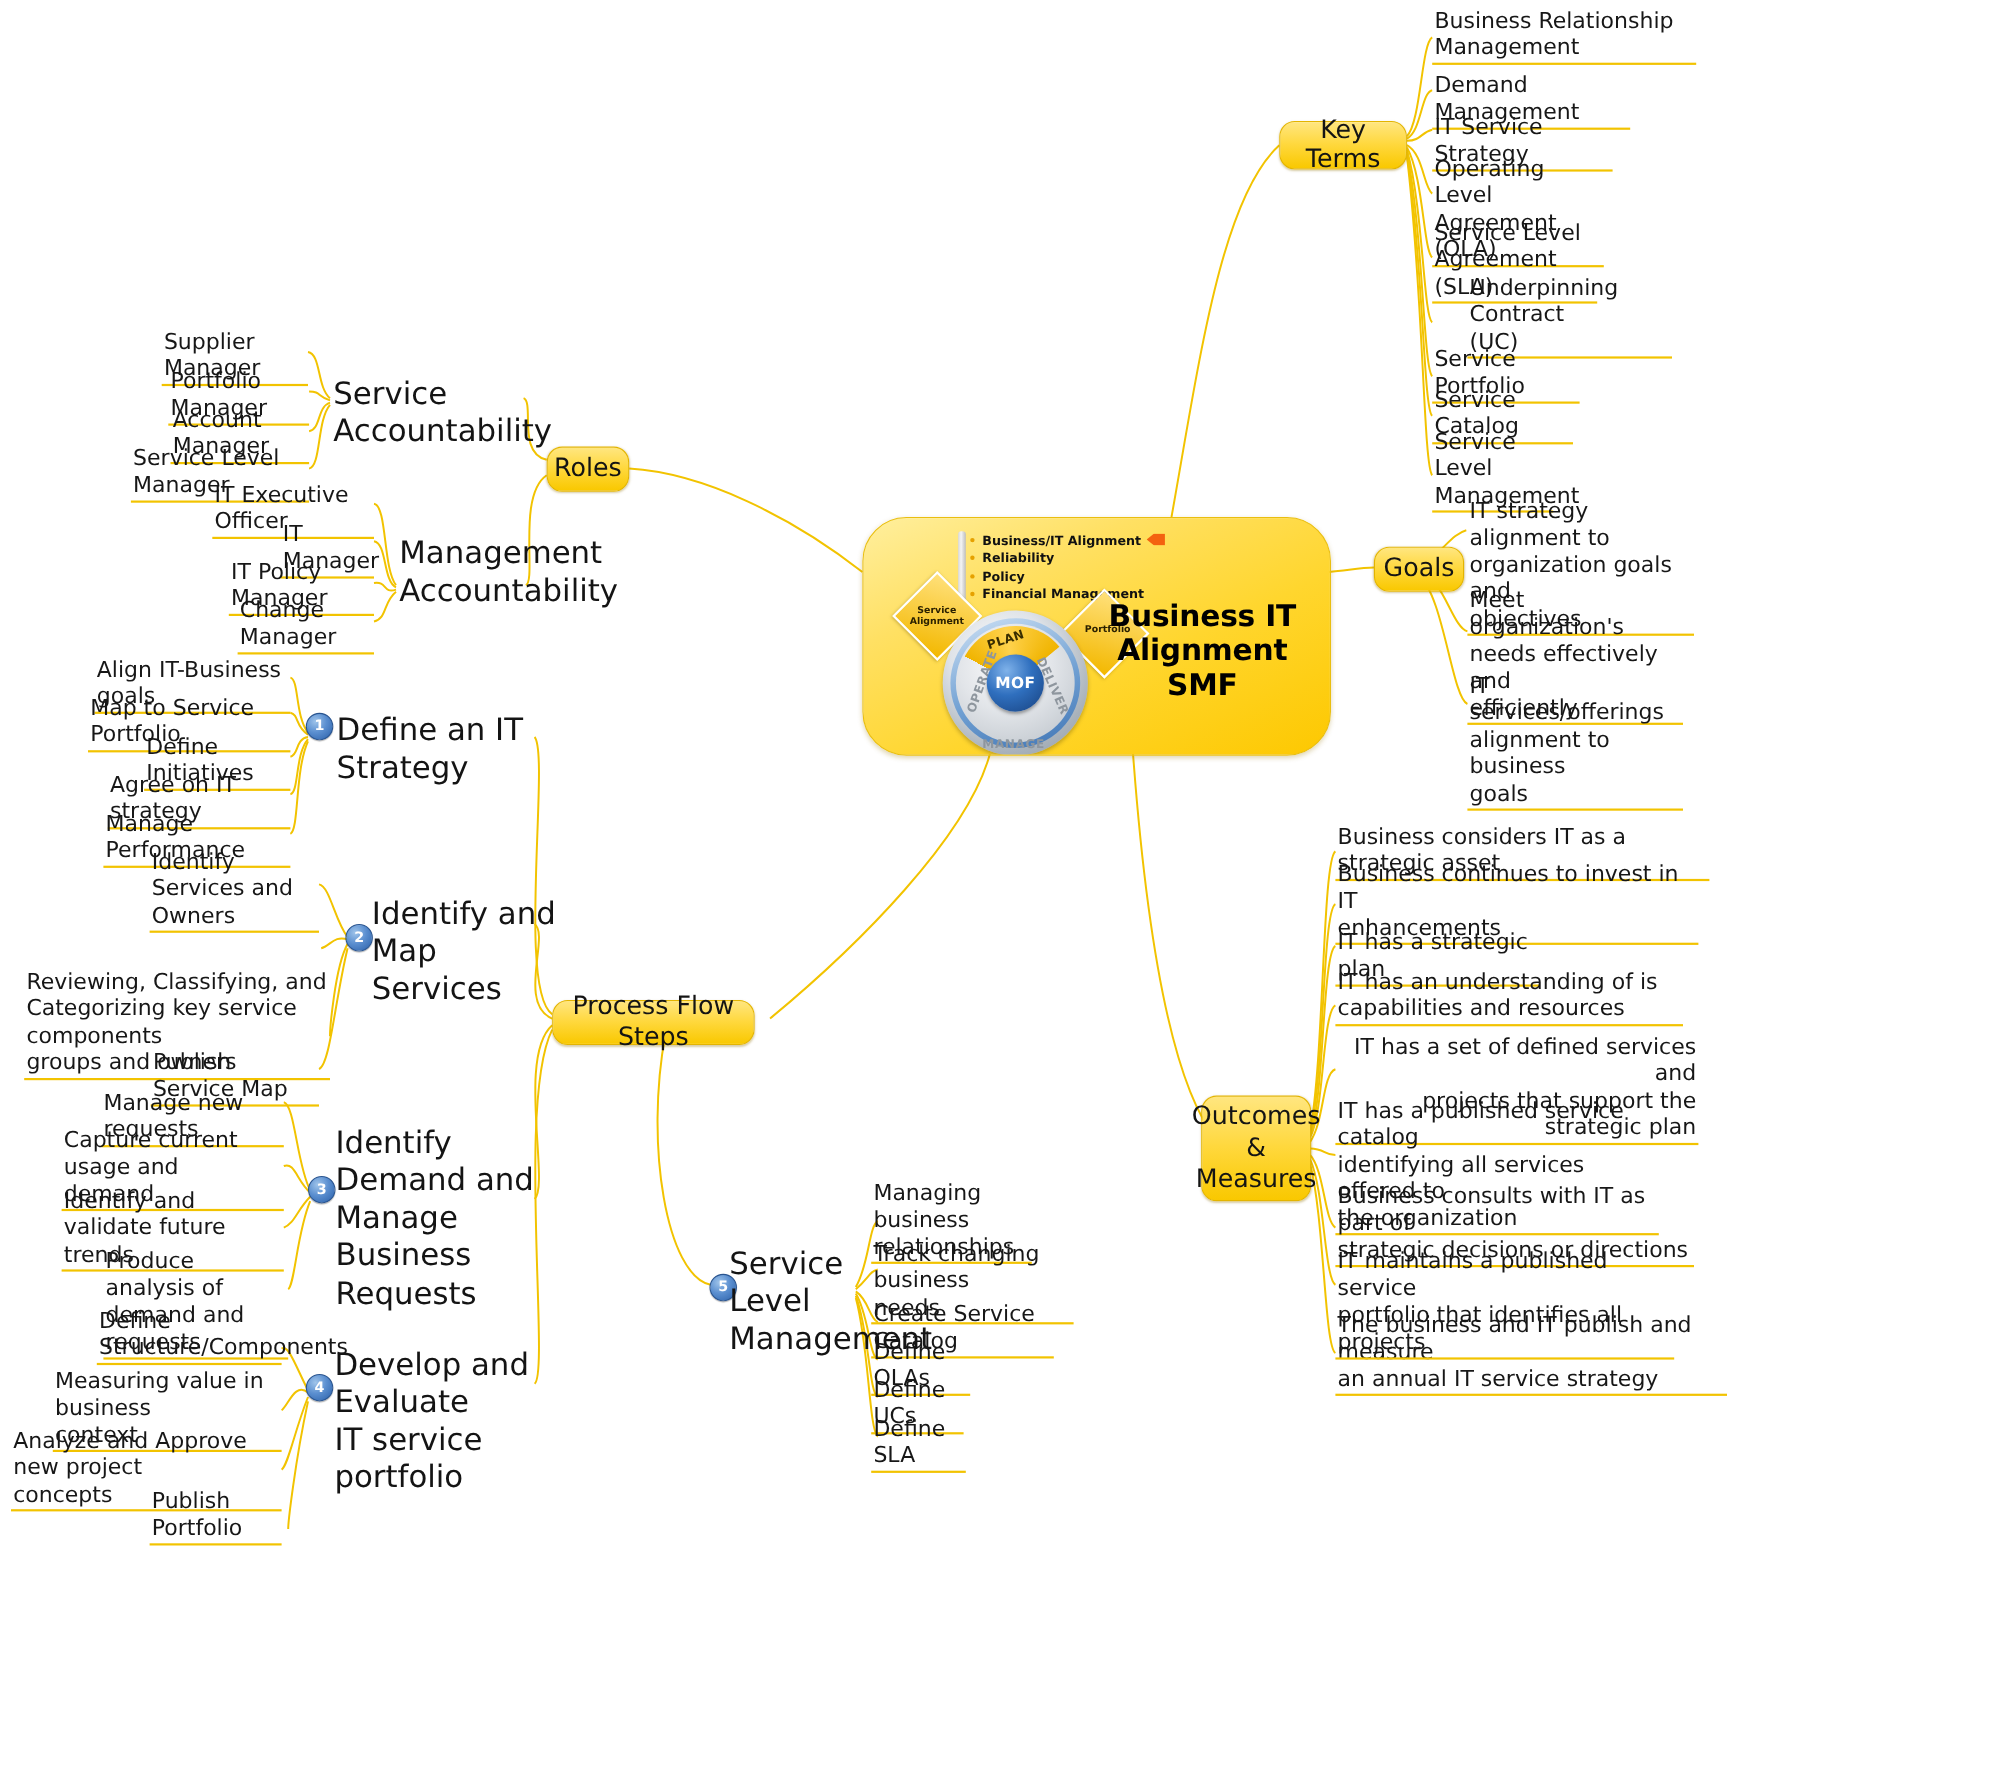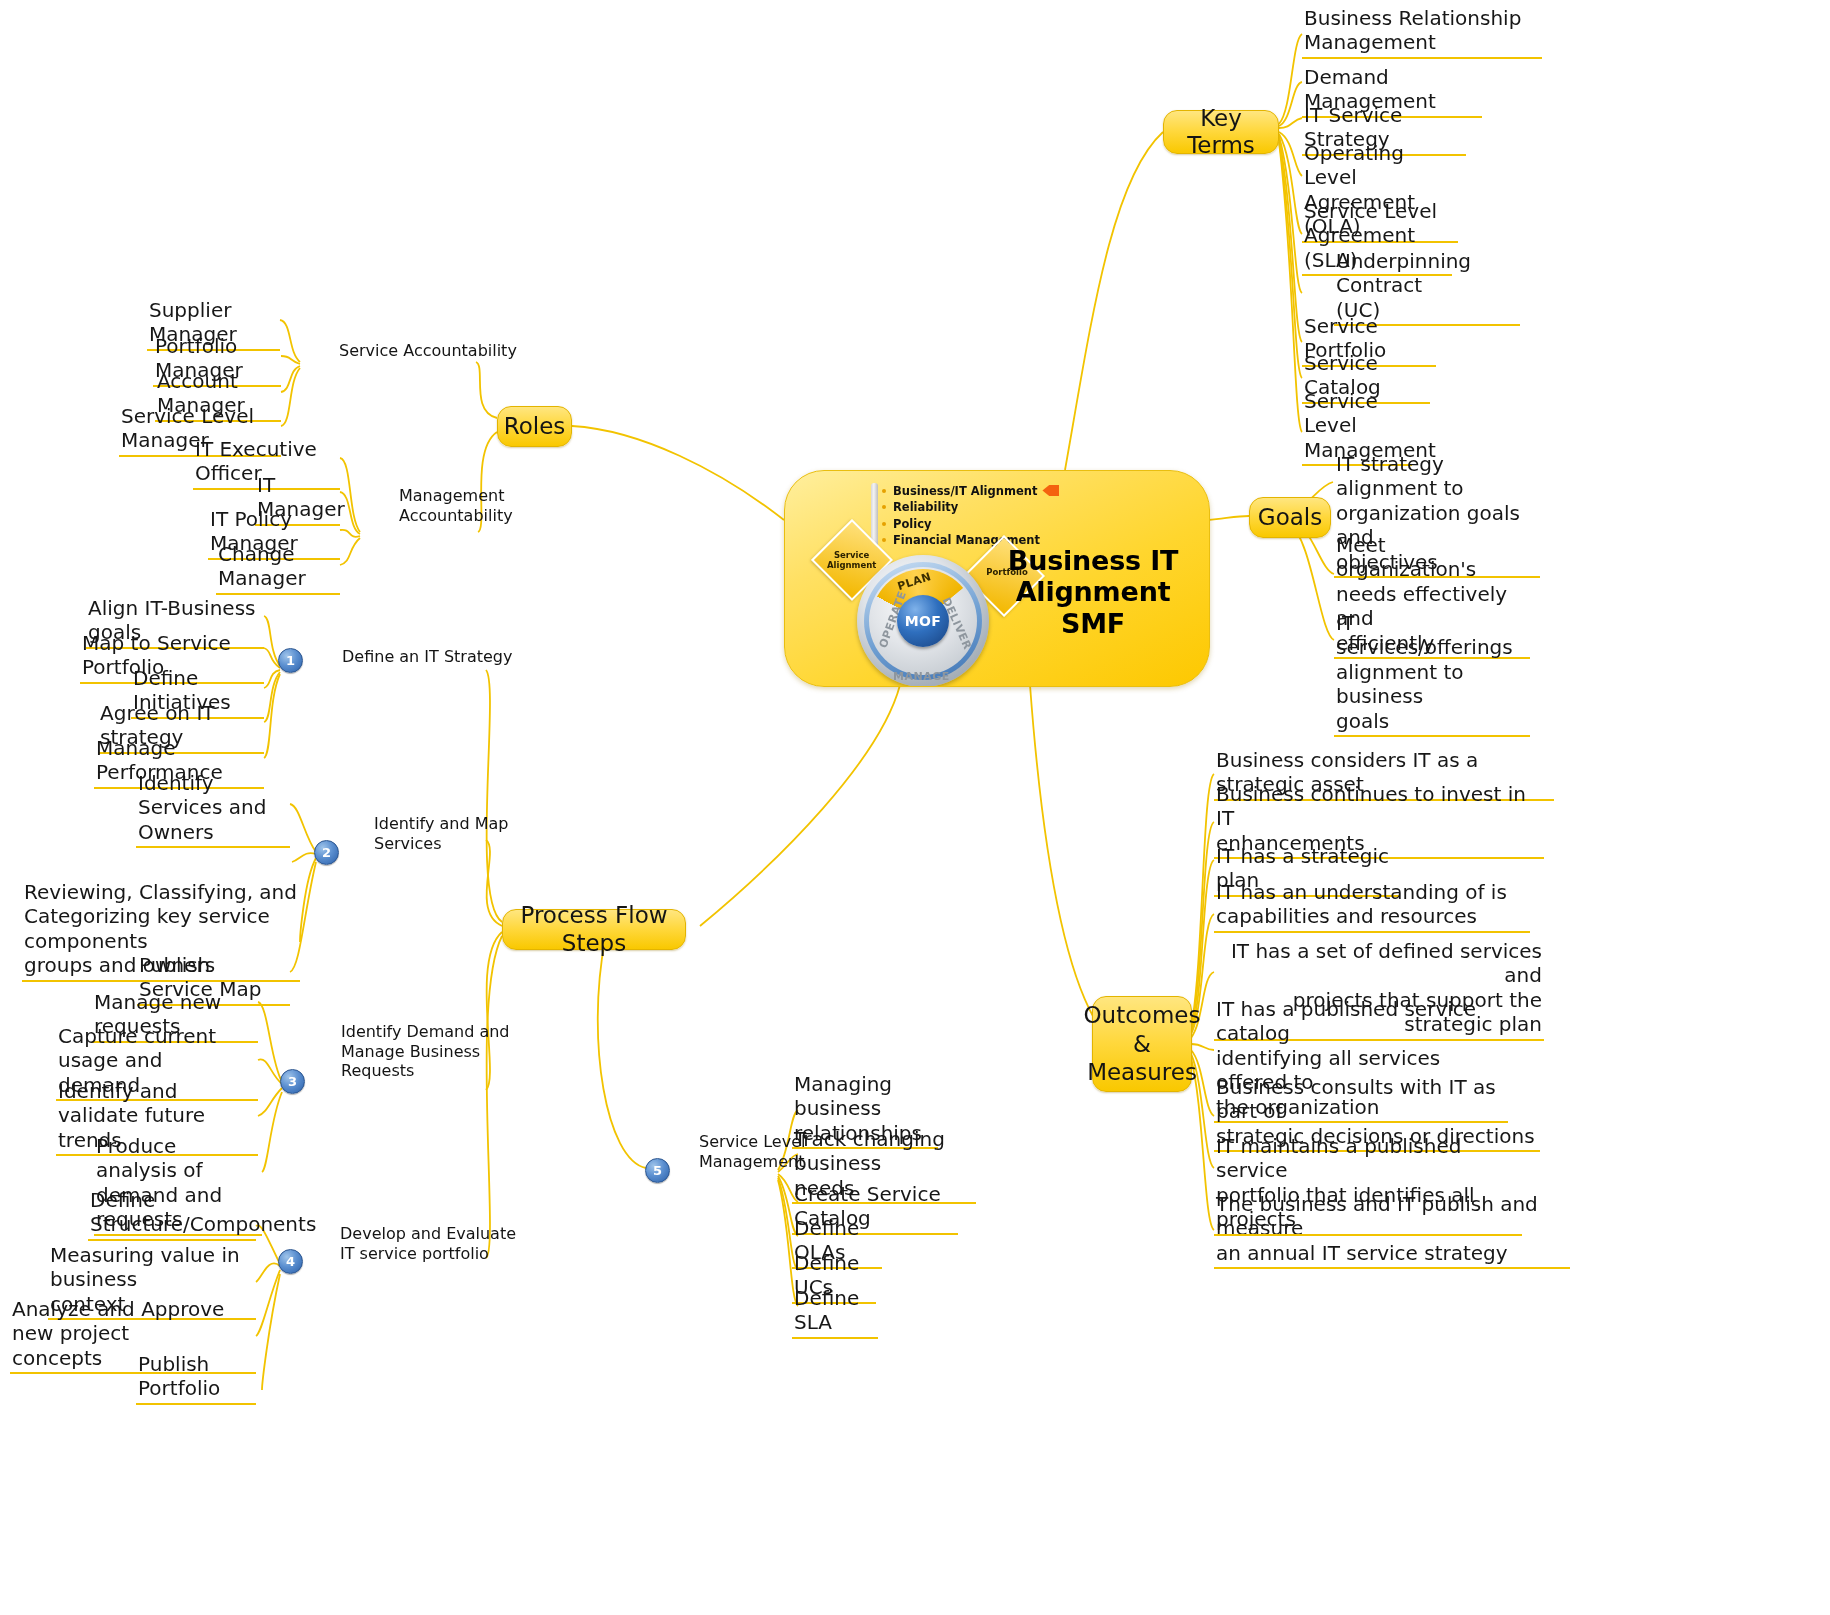--- a/index.html
+++ b/index.html
@@ -21,26 +21,25 @@
     border-bottom:2px solid #f2c300;
     white-space:pre-line;
     box-sizing:border-box;
   }
   .leaf.r{text-align:left;}
   .leaf.l{text-align:left;}
 
   
   .mid{
     position:absolute;
-    font-size:16px;
+    font-size:28px;
     line-height:1.22;
     color:#141414;
     white-space:pre-line;
     padding-bottom:2px;
-    margin-left:36px;
   }
 
   
   .cap{
     position:absolute;
     background:linear-gradient(180deg,#ffe680 0%,#ffd83d 48%,#f9c800 100%);
     border:1px solid #e3b400;
     border-radius:14px;
     color:#141414;
     font-size:23px;

